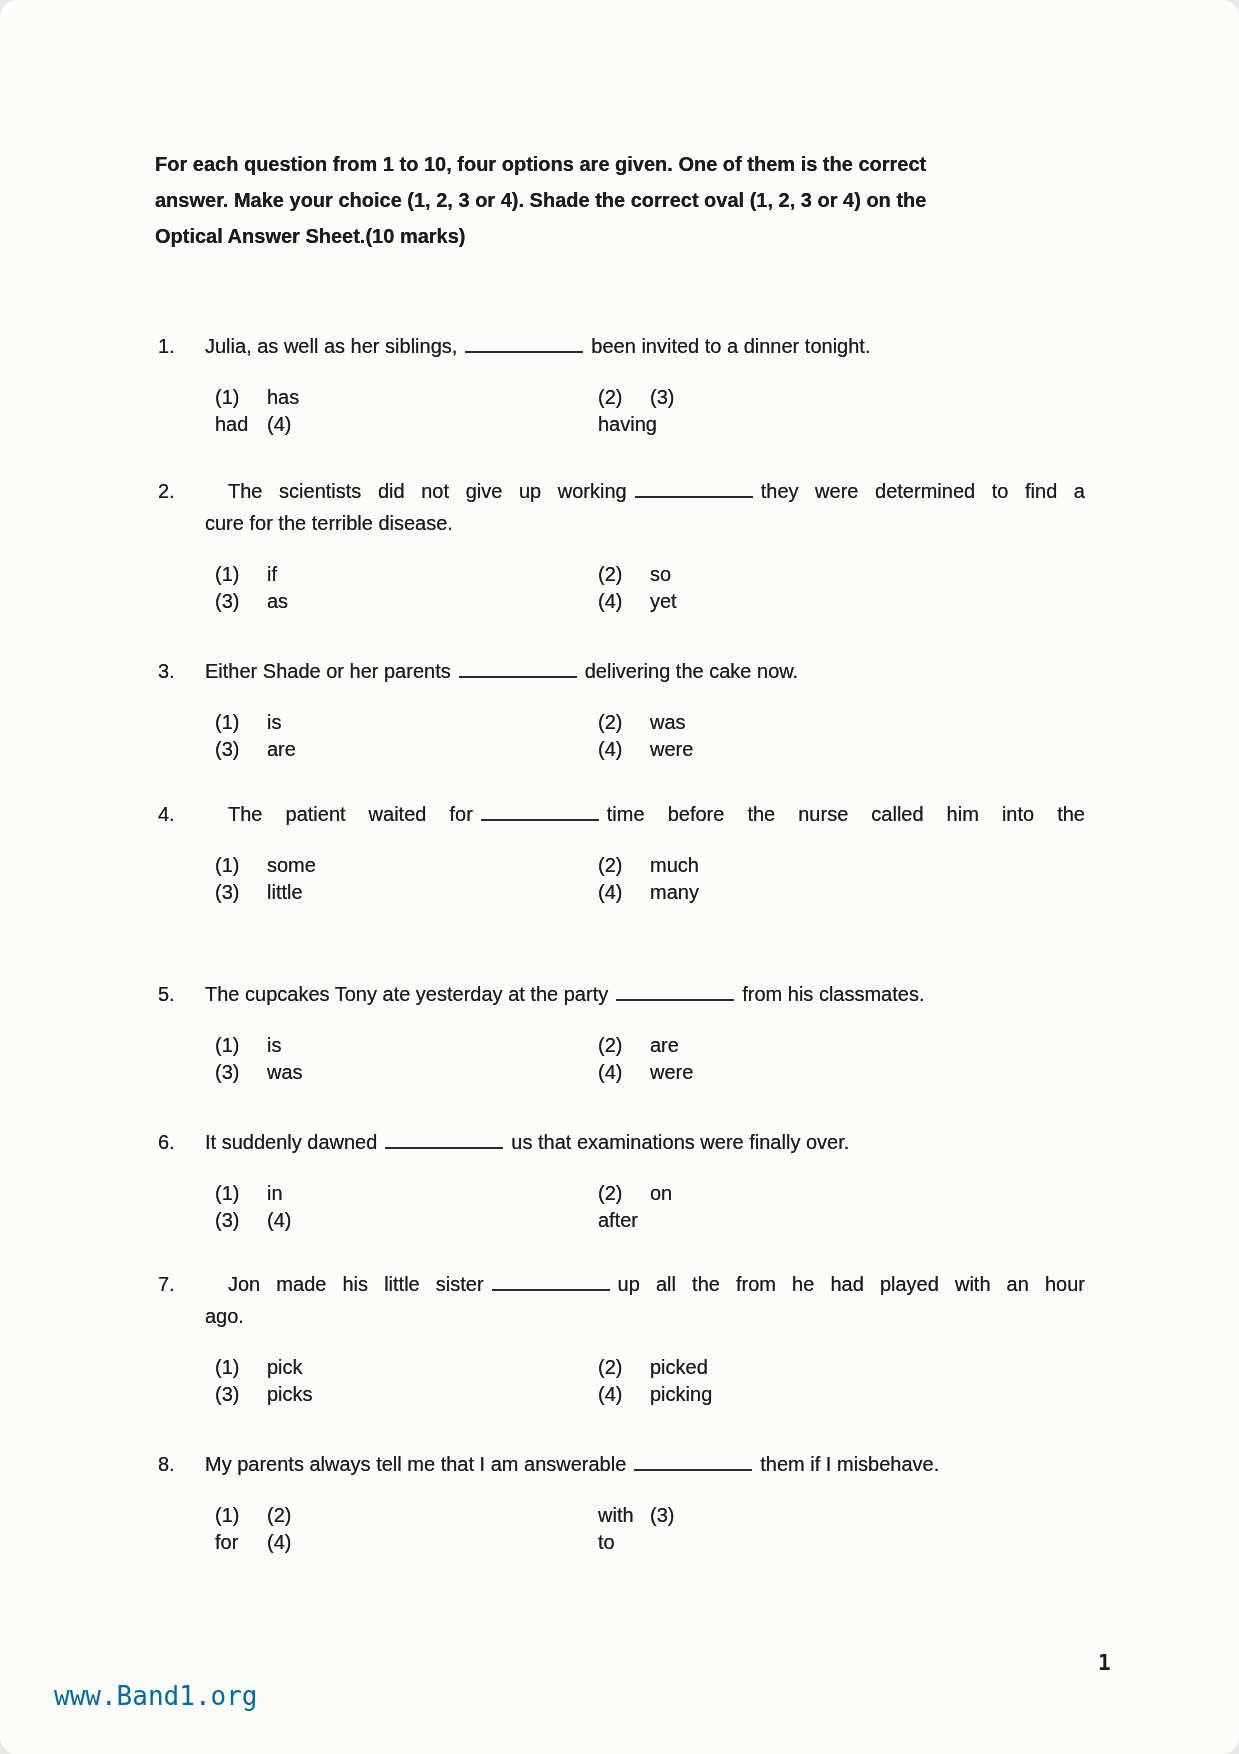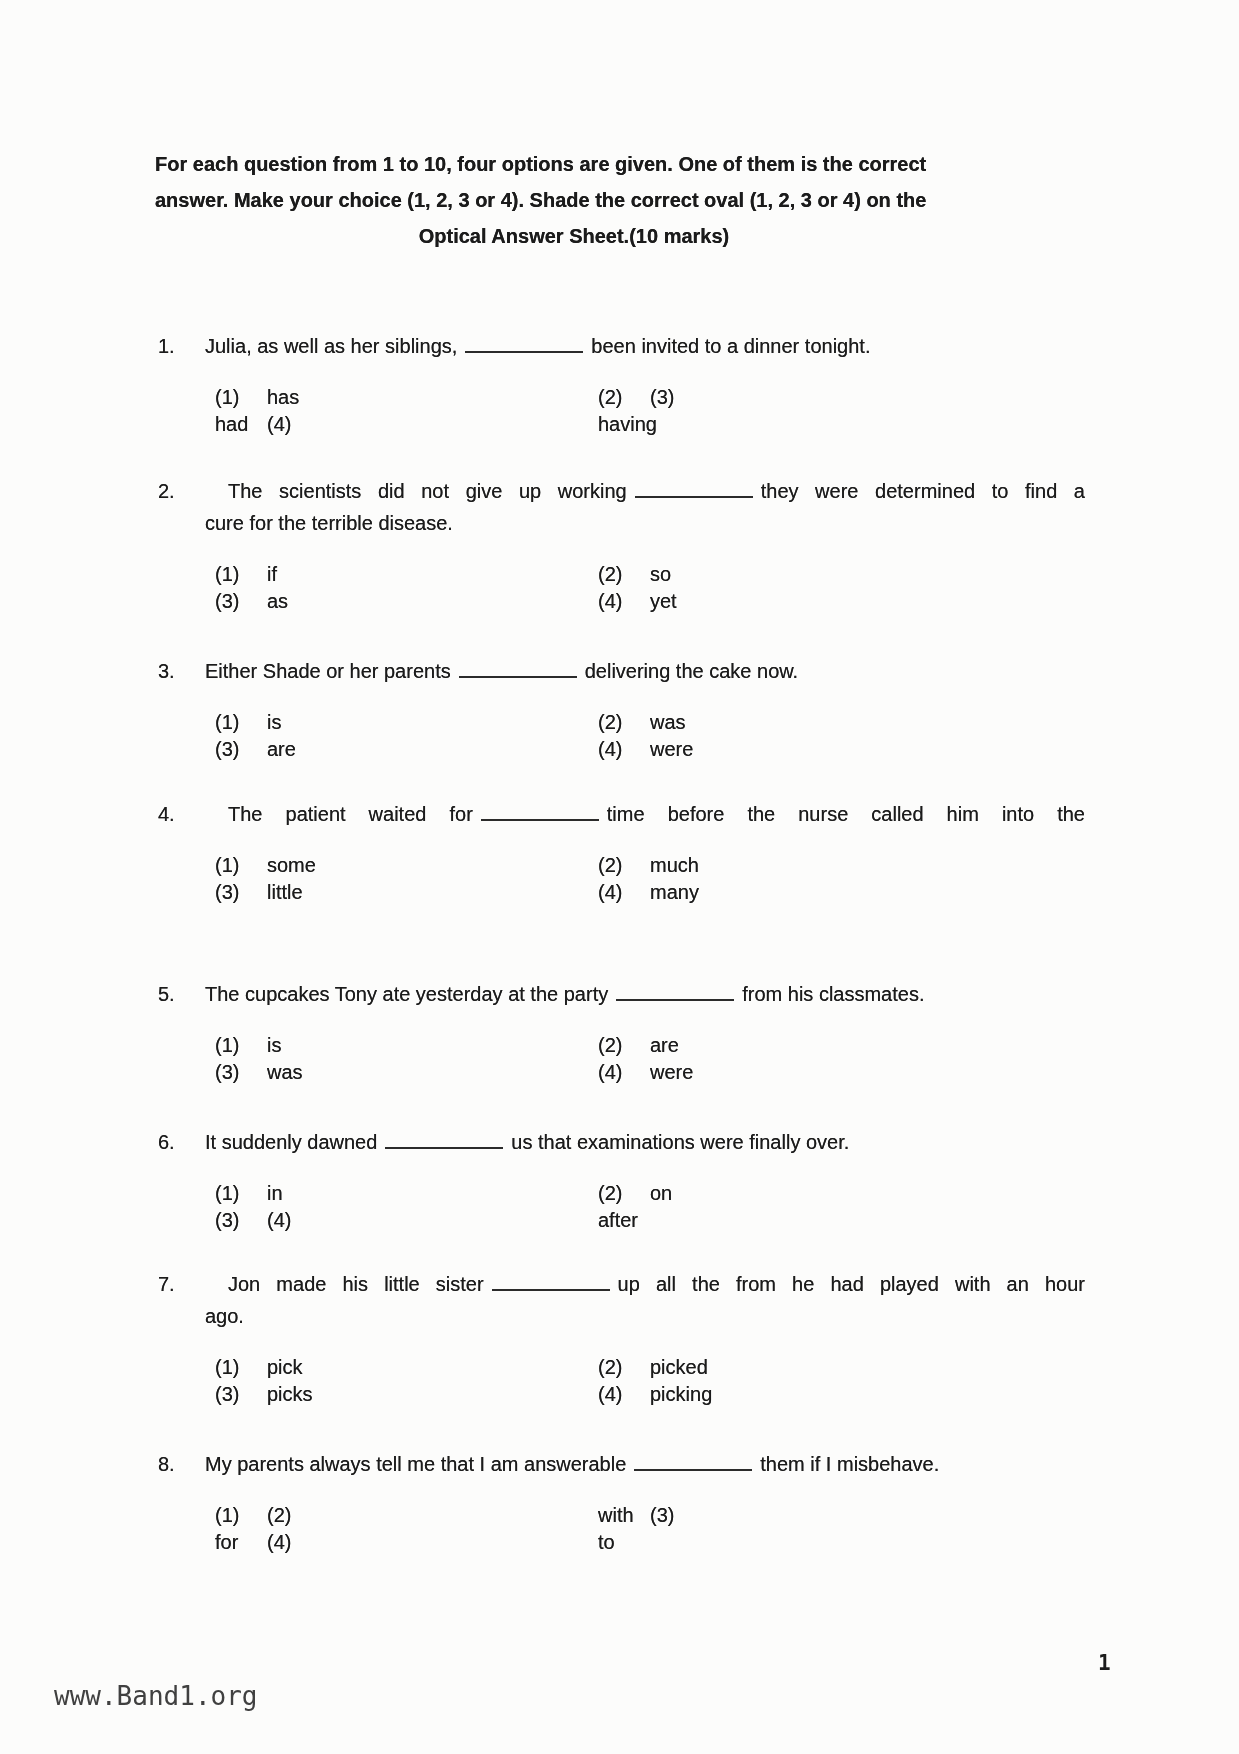--- a/index.html
+++ b/index.html
@@ -1,26 +1,26 @@
 <!DOCTYPE html>
 <html><head>
 <meta charset="utf-8">
 <style>
   html,body{margin:0;padding:0;background:#e8e8e8;}
   .page{
     position:relative;width:1239px;height:1754px;background:#fcfcfb;
-    font-family:"Liberation Sans",sans-serif;color:#1b1b1b;overflow:hidden;
+    font-family:"Liberation Sans",sans-serif;color:#1b1b1b;overflow:hidden;border-radius:17px;
   }
   .instructions{
     position:absolute;left:155px;top:146px;width:838px;
     font-weight:700;font-size:20px;line-height:36px;
     text-shadow:0 0 .6px rgba(15,15,15,.9);
   }
   .instr-line{white-space:nowrap;}
-  .instr-line.last{display:flex;justify-content:center;}
+  .instr-line.last{display:flex;justify-content:flex-start;}
   #questions{position:absolute;left:0;top:0;width:1239px;height:1754px;}
   .question{
     position:absolute;left:158px;width:935px;font-size:20px;
     text-shadow:0 0 .5px rgba(25,25,25,.8);
   }
   .question:nth-of-type(1){top:330px}
   .question:nth-of-type(2){top:475px}
   .question:nth-of-type(3){top:655px}
   .question:nth-of-type(4){top:798px}
   .question:nth-of-type(5){top:978px}
@@ -35,21 +35,21 @@
     display:inline-block;width:118px;height:13px;
     border-bottom:2px solid #2b2b2b;margin:0 8px;
   }
   .options{
     margin-left:57px;margin-top:22px;
     display:grid;grid-template-columns:52px 331px 52px auto;
     line-height:27px;
   }
   .site{
     position:absolute;left:54px;top:1681px;
-    font-family:"DejaVu Sans Mono",monospace;font-size:26px;color:#404040;
+    font-family:"DejaVu Sans Mono",monospace;font-size:26px;color:#0369a1;
   }
   .pagenum{
     position:absolute;left:1098px;top:1651px;
     font-family:"DejaVu Sans Mono",monospace;font-size:21px;font-weight:700;color:#1b1b1b;
   }
 </style>
 </head>
 <body>
 
 <div class="page">

